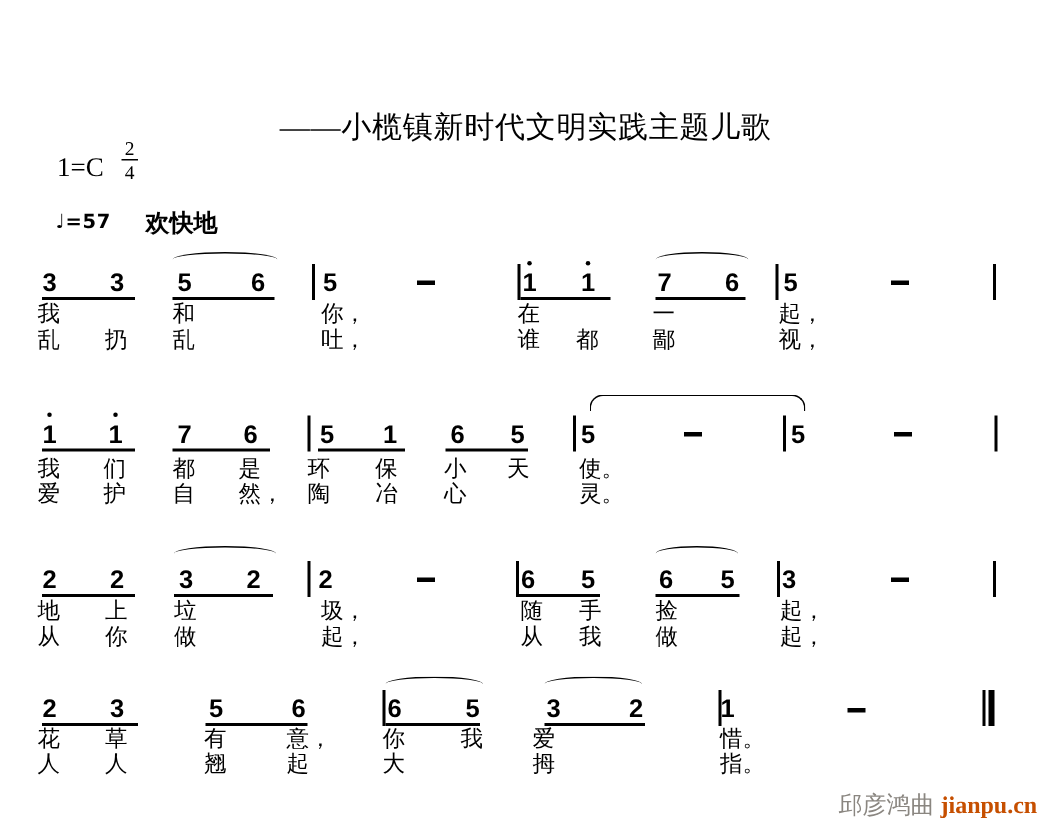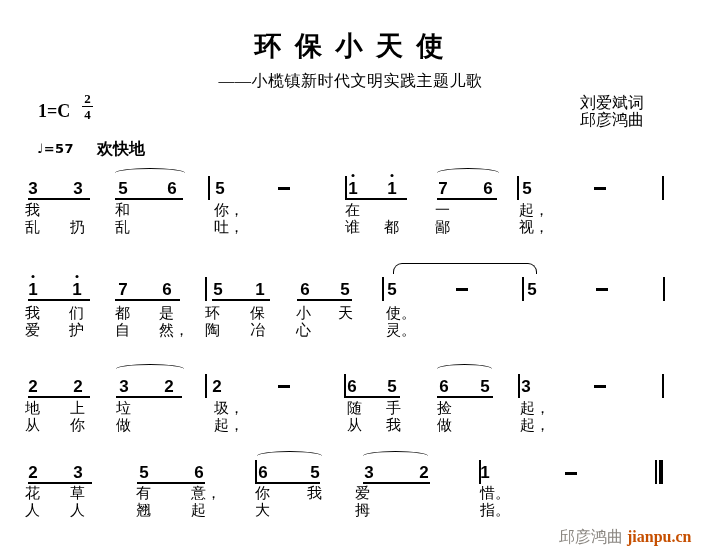--- a/index.html
+++ b/index.html
@@ -7,25 +7,25 @@
     position:relative; width:701px; height:554px; background:#ffffff;
     font-family:"Liberation Serif", serif; color:#000; overflow:hidden;
   }
   .title {
     position:absolute; top:28px; left:0; width:100%; text-align:center;
     font-family:"Liberation Sans", sans-serif; font-weight:bold;
     font-size:27px; letter-spacing:3px; white-space:nowrap;
   }
   .subtitle {
     position:absolute; top:71px; left:0; width:100%; text-align:center;
-    font-size:16px; letter-spacing:0.5px;
+    font-size:20px; letter-spacing:0.5px;
   }
   .keysig {
     position:absolute; left:38px; top:92px;
-    font-family:"Liberation Serif", serif; font-weight:bold; font-size:18px;
+    font-family:"Liberation Serif", serif; font-weight:normal; font-size:18px;
   }
   .frac {
     display:inline-block; vertical-align:-2px; margin-left:12px;
     text-align:center; font-size:13px; line-height:1;
   }
   .frac .num { display:block; border-bottom:1.6px solid #000; padding:0 2px 1px; }
   .frac .den { display:block; padding-top:1px; }
   .credits { position:absolute; left:580px; top:94px; font-size:16px; line-height:17px; text-align:left; }
   .tempo {
     position:absolute; left:37px; top:141px; font-weight:bold;
@@ -47,31 +47,26 @@
   .dash { position:absolute; width:12px; height:2.6px; background:#000; }
   .lyric { position:absolute; font-size:15px; line-height:15px; white-space:nowrap; }
   .watermark { position:absolute; left:559px; top:527px; font-size:16px; white-space:nowrap; }
   .wm-url { font-weight:bold; font-family:"Liberation Serif", serif; }
 </style>
 </head>
 <body>
 
 <div id="sheet">
 
-  <div class="title">环 保 小 天 使</div>
   <div class="subtitle">——小榄镇新时代文明实践主题儿歌</div>
 
   <div class="keysig">
     <span>1=C</span><span class="frac"><span class="num">2</span><span class="den">4</span></span>
   </div>
 
-  <div class="credits">
-    <div>刘爱斌词</div>
-    <div>邱彦鸿曲</div>
-  </div>
 
   <div class="tempo">♩=57</div>
   <div class="expression">欢快地</div>
 
   <div id="score-area">
       <div class="note" style="left: 33px; top: 180px;">3</div>
       <div class="note" style="left: 78px; top: 180px;">3</div>
       <div class="note" style="left: 123px; top: 180px;">5</div>
       <div class="note" style="left: 172px; top: 180px;">6</div>
       <div class="note" style="left: 220px; top: 180px;">5</div>

